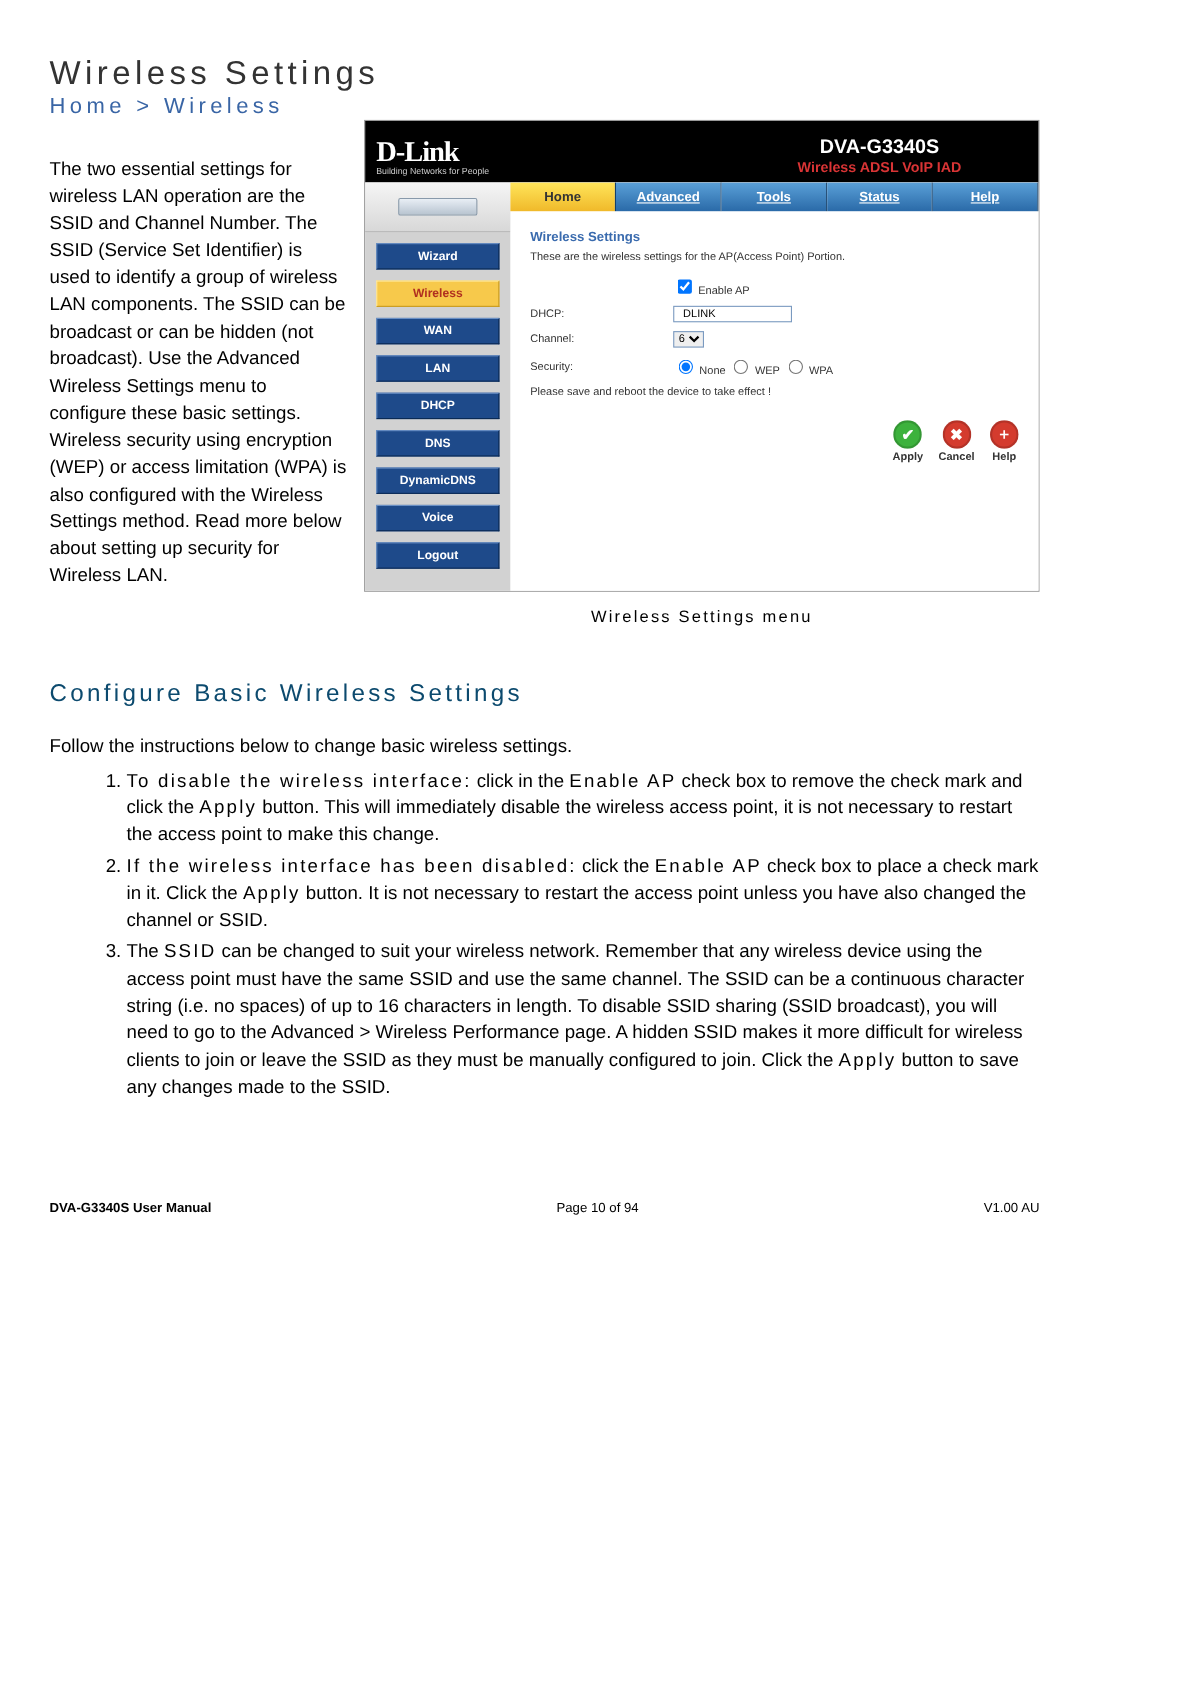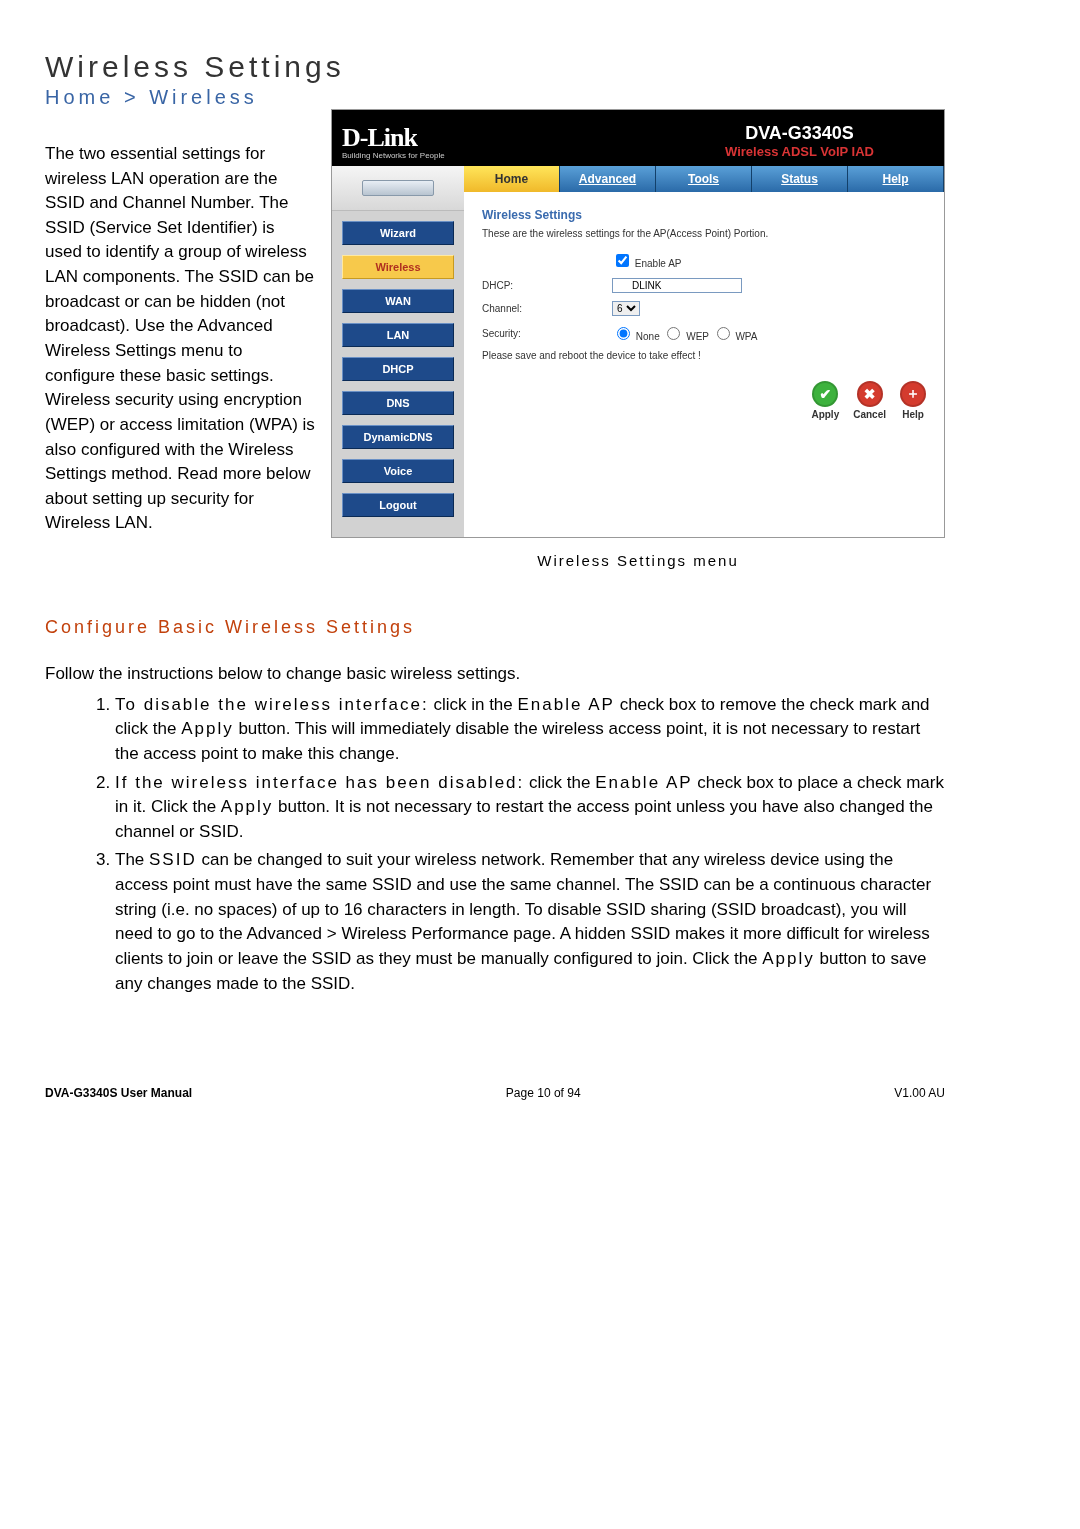--- a/index.html
+++ b/index.html
@@ -163,21 +163,21 @@
     margin-bottom:12px;
   }
   .form-row {
     display:flex;
     align-items:center;
     margin: 8px 0;
     font-size:10px;
   }
   .form-label { width:130px; }
   .form-ctrl input[type=text]{
-    width:90px; font-size:10px; padding:1px 19px;
+    width:90px; font-size:10px; padding:1px 8px;
     border:1px solid #7a9ac0;
   }
   .form-ctrl select{
     font-size:10px; border:1px solid #7a9ac0;
   }
   .reboot-note {
     font-size:10px;
     margin-top:4px;
   }
   .action-row {
@@ -197,24 +197,24 @@
   .c-green{background:#3db23d;}
   .c-red{background:#d43b2e;} 
   .c-help{background:#d43b2e;}
   .caption {
     text-align:center;
     font-size:15px;
     letter-spacing:2px;
     margin:14px 0 0 0;
   }
   h2.section {
-    font-size:18px;
+    font-size:22px;
     font-weight:normal;
     letter-spacing:3px;
-    color:#c2410c;
+    color:#0c4a6e;
     margin:48px 0 24px 0;
   }
   .instructions {
     font-size:17px;
     line-height:1.45;
   }
   ol.steps {
     margin:6px 0 0 0;
     padding-left:70px;
   }

